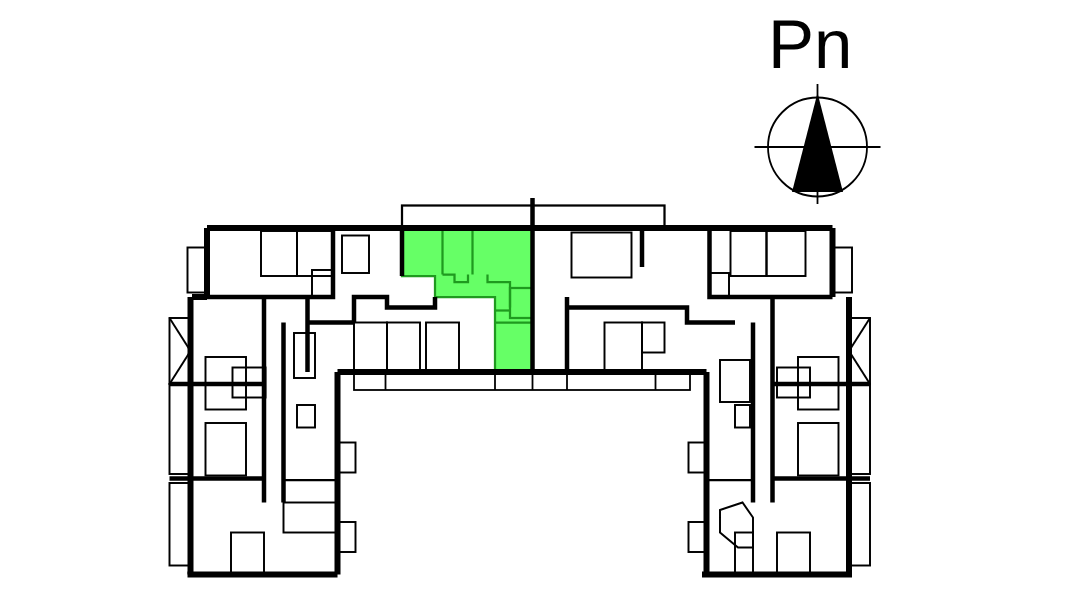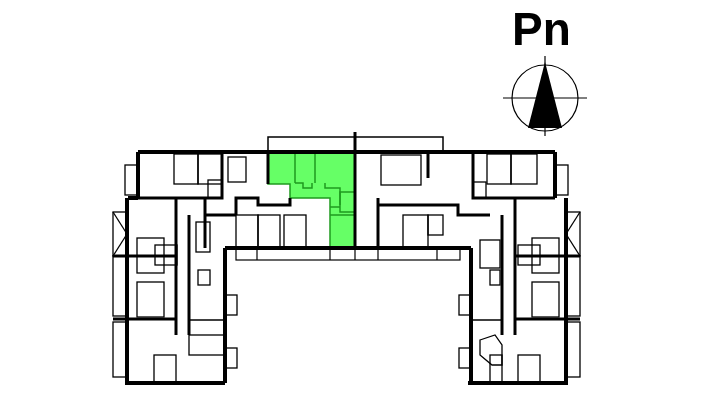--- a/index.html
+++ b/index.html
@@ -1,18 +1,18 @@
 <!DOCTYPE html>
 <html><head>
 <meta charset="utf-8">
 <style>
   html, body { margin:0; padding:0; background:#ffffff; }
   body { width:711px; height:400px; position:relative; overflow:hidden; font-family:"Liberation Sans", sans-serif; }
   #plan { position:absolute; left:0; top:0; }
-  .compass-label { position:absolute; left:512px; top:6px; font-size:46px; color:#000; line-height:1; font-family:"Liberation Sans", sans-serif;font-weight:bold; }
+  .compass-label { position:absolute; left:512px; top:6px; font-size:46px; color:#000; line-height:1; font-family:"Liberation Sans", sans-serif; }
 </style>
 </head>
 <body>
 
 <div class="compass-label">Pn</div>
 
 <svg id="plan" width="711" height="400" viewBox="0 0 711 400">
 
   <g>
     <circle cx="545" cy="98" r="33" fill="none" stroke="#000" stroke-width="1.2"></circle>

